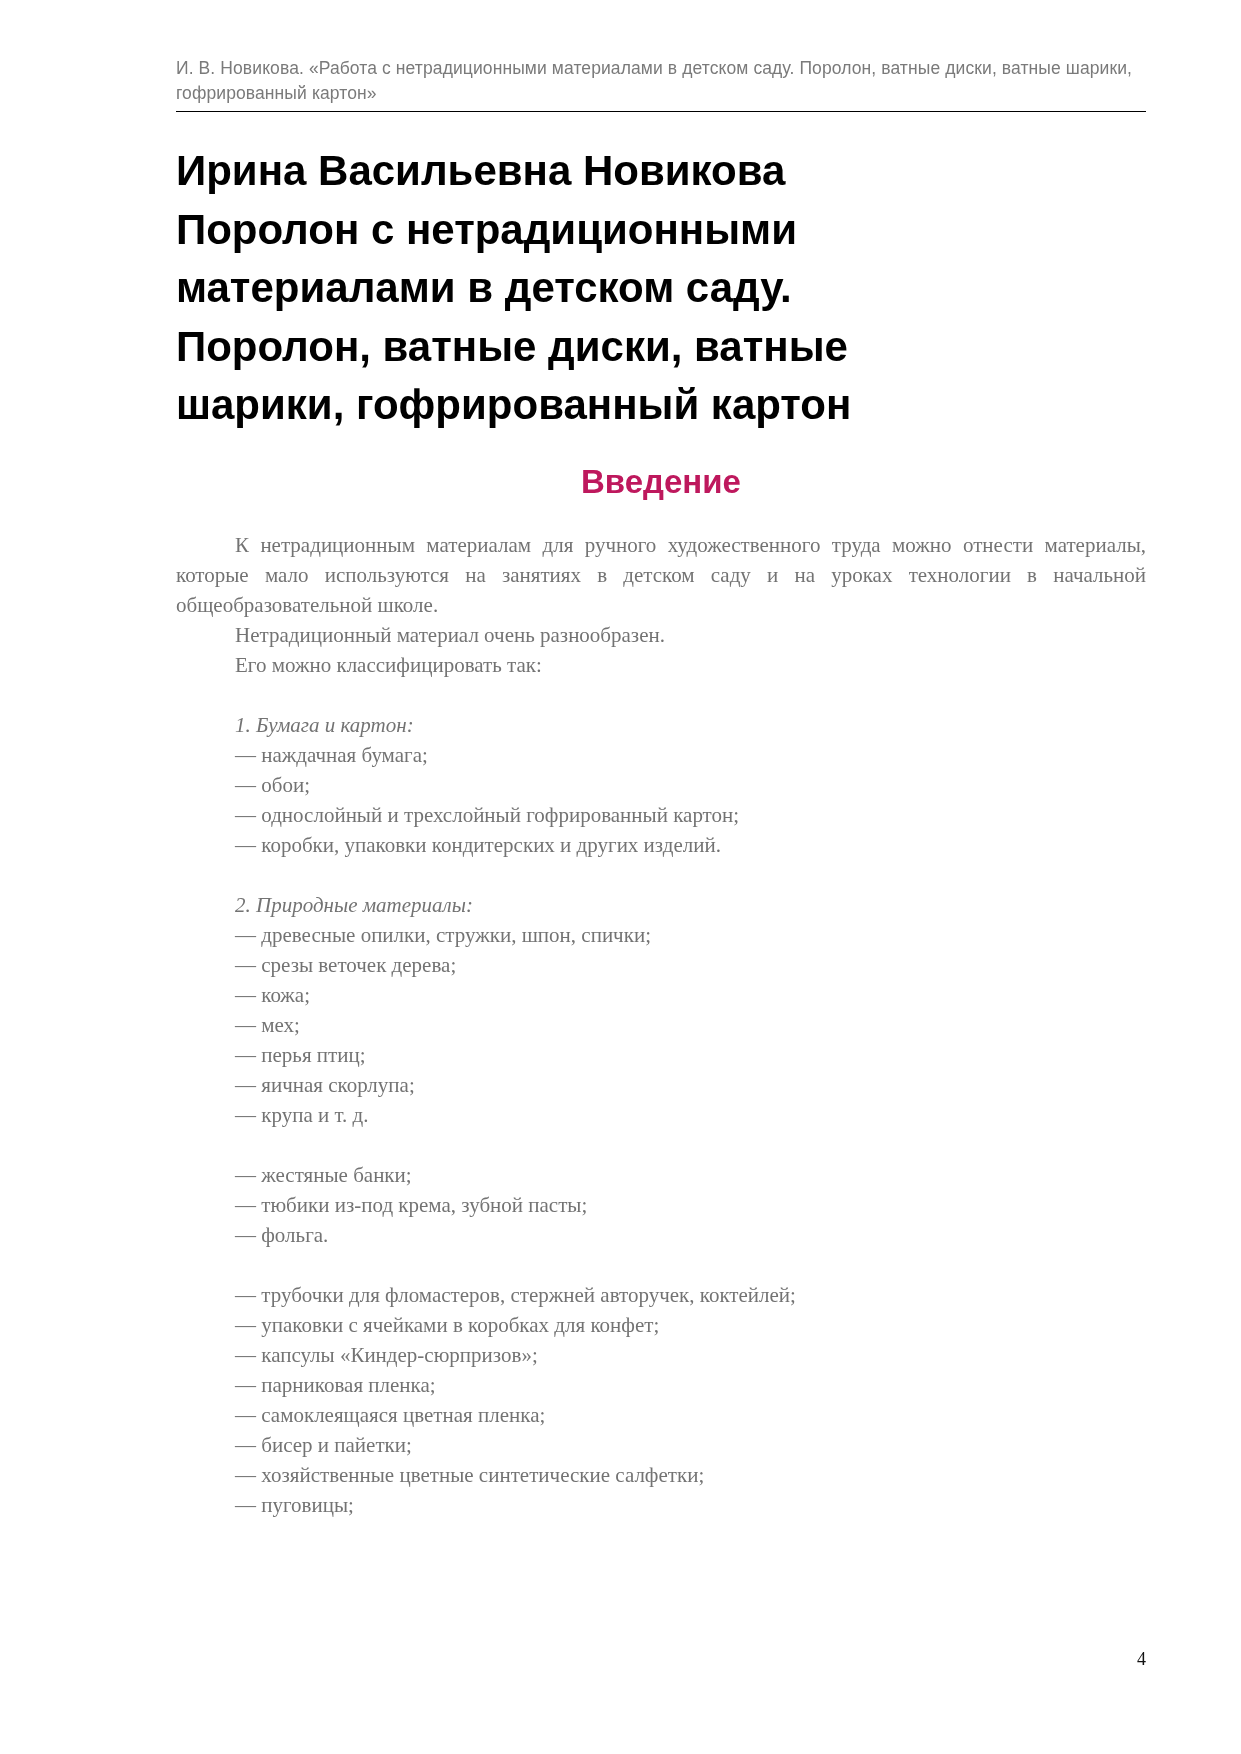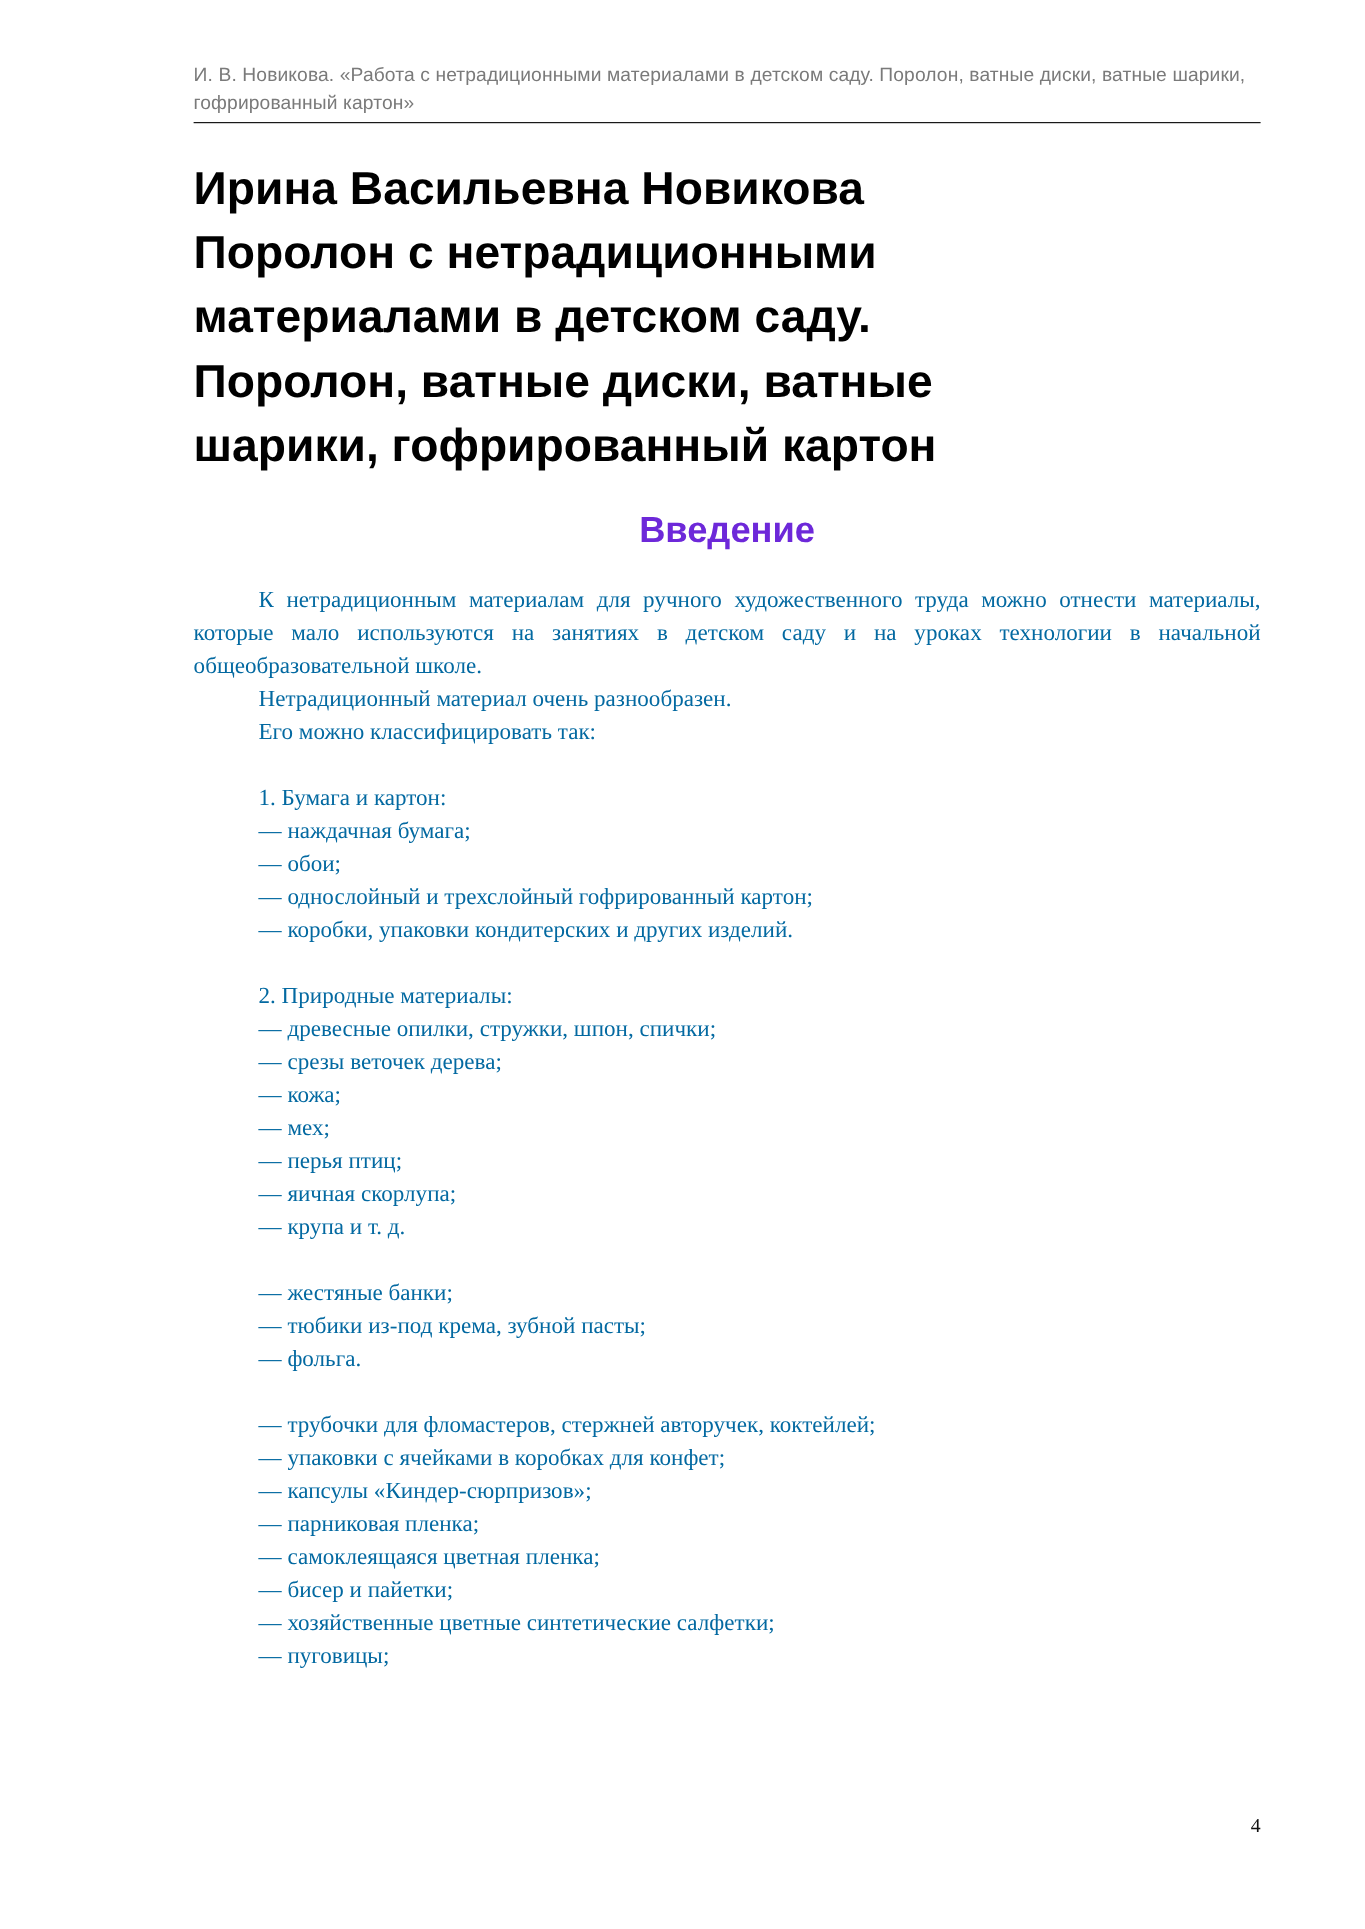--- a/index.html
+++ b/index.html
@@ -20,32 +20,32 @@
       position: absolute; left: 176px; top: 142px; width: 970px;
       text-align: left;
       font-family: "Liberation Sans", sans-serif; font-weight: bold;
       font-size: 42px; line-height: 58.5px; color: #000;
     }
     .title-block div { white-space: nowrap; }
 
     .section-heading {
       position: absolute; left: 176px; top: 460px; width: 970px; text-align: center;
       font-family: "Liberation Sans", sans-serif; font-weight: bold;
-      font-size: 33px; line-height: 44px; color: #6d28d9;
+      font-size: 33px; line-height: 44px; color: #be185d;
     }
 
     .body {
       position: absolute; left: 176px; top: 530px; width: 970px;
-      font-family: "Liberation Serif", serif; font-size: 21px; line-height: 30px; color: #0369a1;
+      font-family: "Liberation Serif", serif; font-size: 21px; line-height: 30px; color: #737373;
     }
     .para { text-align: justify; text-indent: 59px; margin: 0; }
     .para.last-justified { text-align-last: left; }
     .line-indent { padding-left: 59px; margin: 0; }
     .gap { height: 30px; }
-    .cat-heading { padding-left: 59px; margin: 0; }
+    .cat-heading { padding-left: 59px; font-style: italic; margin: 0; }
     .item { padding-left: 59px; margin: 0; white-space: nowrap; }
 
     .page-number {
       position: absolute; left: 1120px; top: 1648px; width: 26px; text-align: right;
       font-family: "Liberation Serif", serif; font-size: 18px; line-height: 22px; color: #111;
     }
   </style>
 </head>
 <body>
 

